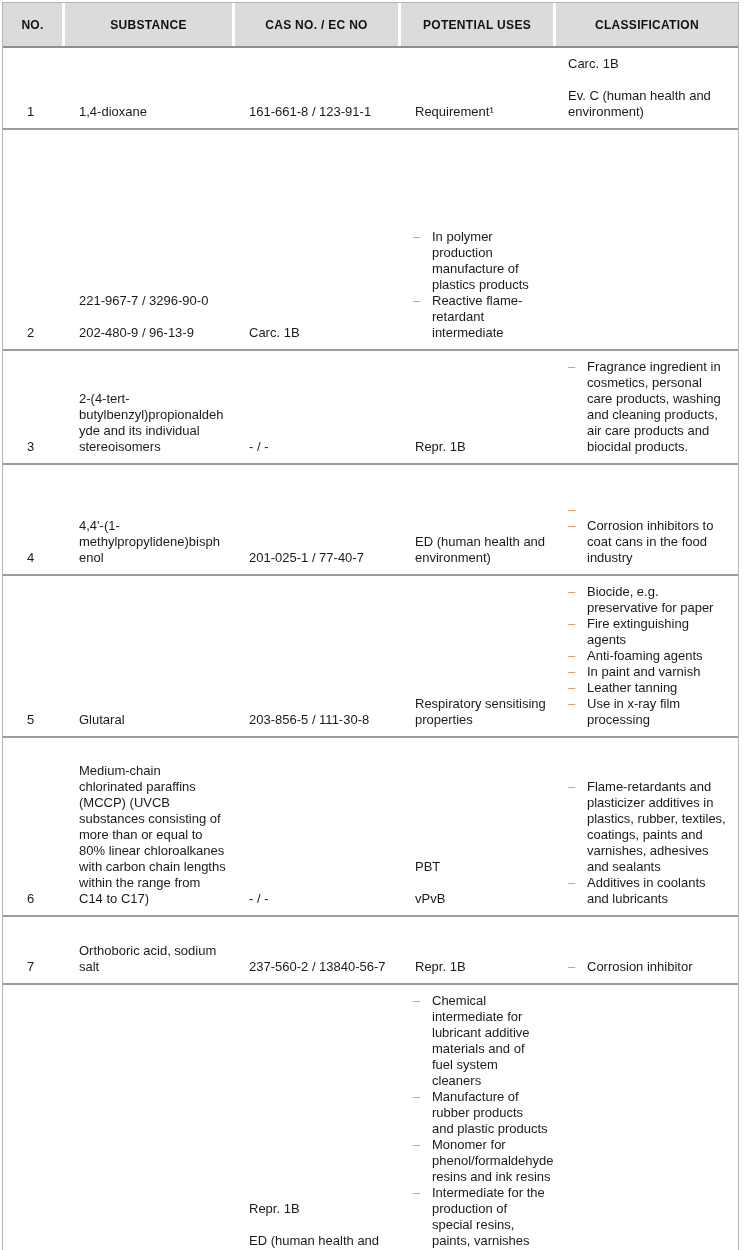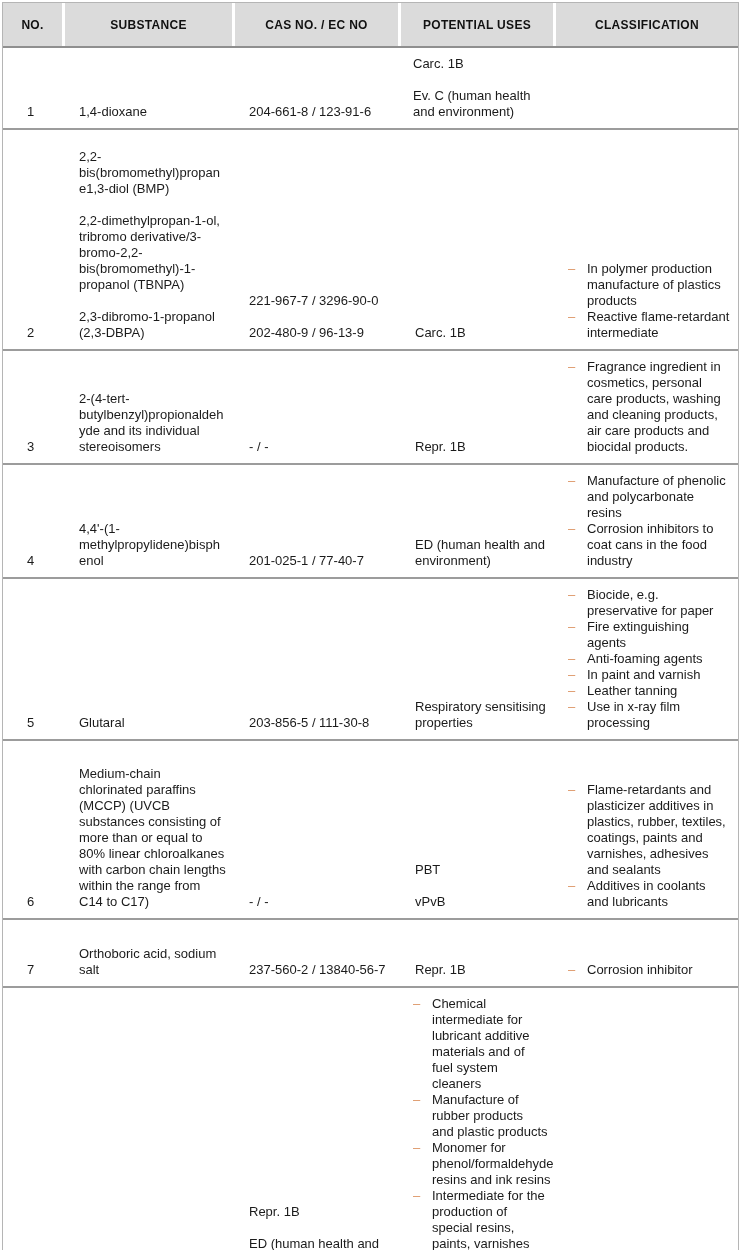--- a/index.html
+++ b/index.html
@@ -61,37 +61,35 @@
 
     <div id="rows">
   <div class="row" style="min-height: 79px;">
     <div class="cell col-no">
             <p>1</p>
           </div>
     <div class="cell col-substance">
             <p>1,4-dioxane</p>
           </div>
     <div class="cell col-cas">
-            <p>204-661-8 / 123-91-6</p>
+            <p>161-661-8 / 123-91-1</p>
+          </div>
+    <div class="cell col-class">
+            <p>Requirement¹</p>
           </div>
     <div class="cell col-uses">
             <p>Carc. 1B</p>
             <p>Ev. C (human health and environment)</p>
           </div>
   </div>
 
   <div class="row" style="min-height: 221px;">
     <div class="cell col-no">
             <p>2</p>
           </div>
-    <div class="cell col-substance">
-            <p>2,2-bis(bromomethyl)propane1,3-diol (BMP)</p>
-            <p>2,2-dimethylpropan-1-ol, tribromo derivative/3-bromo-2,2-bis(bromomethyl)-1-propanol (TBNPA)</p>
-            <p>2,3-dibromo-1-propanol (2,3-DBPA)</p>
-          </div>
     <div class="cell col-cas">
             <p>221-967-7 / 3296-90-0</p>
             <p>202-480-9 / 96-13-9</p>
           </div>
     <div class="cell col-class">
             <p>Carc. 1B</p>
           </div>
     <div class="cell col-uses">
             <div class="bullet">
               <span class="dash">–</span>
@@ -134,21 +132,20 @@
           </div>
     <div class="cell col-cas">
             <p>201-025-1 / 77-40-7</p>
           </div>
     <div class="cell col-class">
             <p>ED (human health and environment)</p>
           </div>
     <div class="cell col-uses">
             <div class="bullet">
               <span class="dash">–</span>
-              <span class="btext">Manufacture of phenolic and polycarbonate resins</span>
             </div>
             <div class="bullet">
               <span class="dash">–</span>
               <span class="btext">Corrosion inhibitors to coat cans in the food industry</span>
             </div>
           </div>
   </div>
 
   <div class="row" style="min-height: 155px;">
     <div class="cell col-no">

